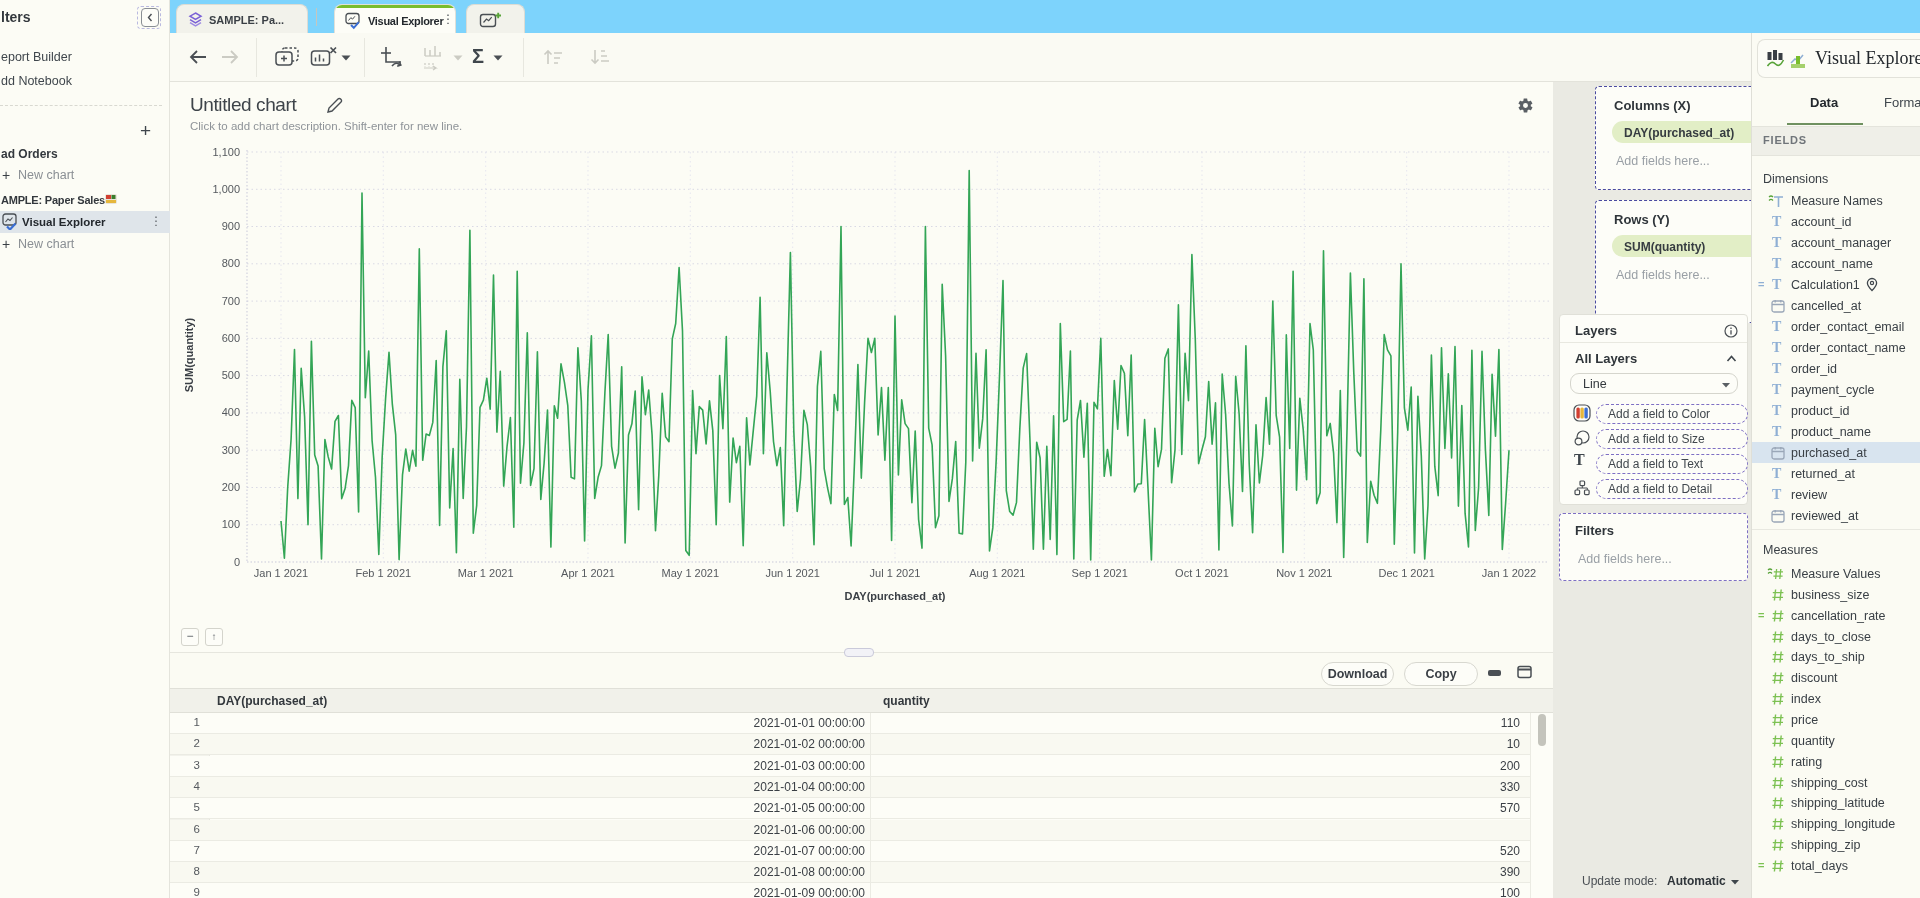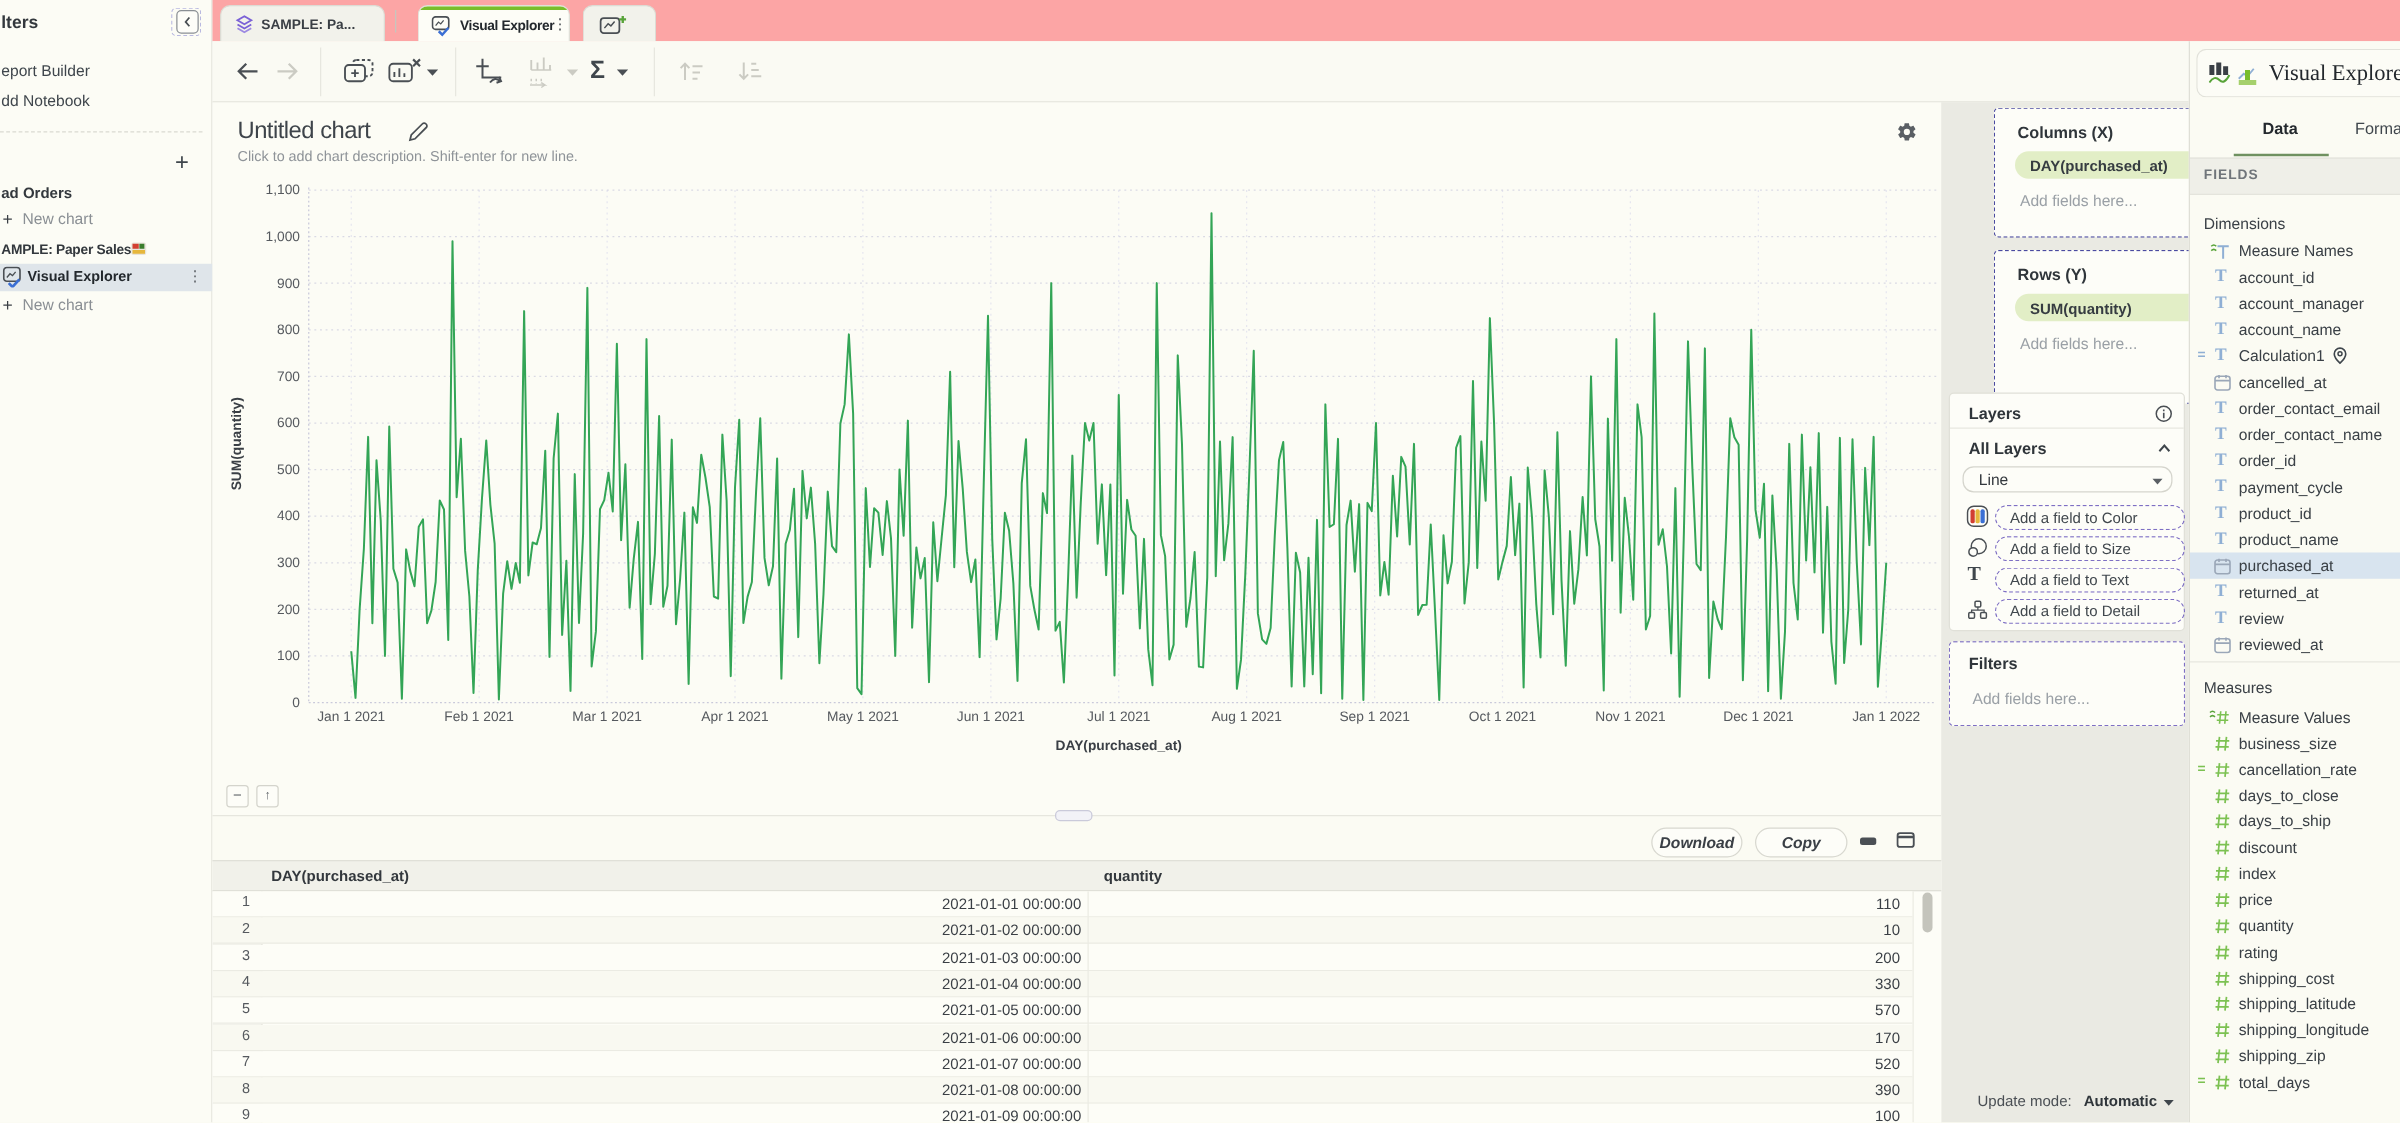--- a/index.html
+++ b/index.html
@@ -8,21 +8,21 @@
 body { font-family:"Liberation Sans",sans-serif; background:#fbfbf2; position:relative;
        overflow:hidden; color:#3a3f45; }
 .abs { position:absolute; }
 .bold { font-weight:bold; }
 .dots { background-image:radial-gradient(#f3eeb4 0.8px, transparent 0.9px); background-size:7px 7px; }
 .graydots { background-image:radial-gradient(#dadae2 0.8px, transparent 0.9px); background-size:5px 5px; }
 
 #sidebar { left:0; top:0; width:170px; height:898px; background:#fcfcf5; border-right:1px solid #e4e4dc; }
 .sb-item { position:absolute; left:1px; font-size:12.5px; color:#3f464c; white-space:nowrap; }
 
-#tabbar { left:170px; top:0; width:1750px; height:33px; background:#fca5a5; }
+#tabbar { left:170px; top:0; width:1750px; height:33px; background:#7dd3fc; }
 .tab { position:absolute; top:4px; height:29px; white-space:nowrap; overflow:hidden; border-radius:8px 8px 0 0;
        border:1px solid #dcdcd4; border-bottom:none; background:#f2f2eb; }
 
 #toolbar { left:170px; top:33px; width:1581px; height:49px; background:#fafaf3; border-bottom:1px solid #e3e3db; }
 .tbdiv { position:absolute; top:5px; width:1px; height:39px; background:#e7e7df; }
 
 #chartarea { left:170px; top:82px; width:1383px; height:570px; background:#fcfcf5; }
 
 #shelf { left:1553px; top:82px; width:198px; height:816px; background:#eaeae3; }
 .card { position:absolute; left:6px; width:189px; background:#fdfdf8; border-radius:4px; }
@@ -36,21 +36,21 @@
 
 #fields { left:1751px; top:33px; width:169px; height:865px; background:#fbfbf3; border-left:1px solid #dfdfd7; }
 .frow { position:absolute; left:0; width:169px; height:21px; }
 .ficon { position:absolute; left:19px; top:3px; width:14px; height:14px; }
 .ftext { position:absolute; left:39px; top:3px; font-size:12.5px; color:#3a4046; white-space:nowrap; }
 .Ticon { position:absolute; left:20px; top:2px; font-family:"Liberation Serif",serif; font-size:14px; color:#8fafd4; font-weight:bold; }
 .eqpre { position:absolute; left:8px; top:3px; font-size:11px; color:#8fafd4; font-weight:bold; }
 
 #bottombar { left:170px; top:652px; width:1383px; height:37px; background:#fbfbf3; border-top:1px solid #e6e6de; }
 .btn { position:absolute; top:9px; height:24px; border:1px solid #d8d8d0; border-radius:13px;
-       background:#fdfdf8; font-size:12.5px; font-weight:bold; color:#3a3f45; text-align:center;font-style:italic; }
+       background:#fdfdf8; font-size:12.5px; font-weight:bold; color:#3a3f45; text-align:center; }
 #dtable { left:170px; top:689px; width:1383px; height:209px; background:#fdfdf7; }
 .trow { position:absolute; left:0; width:1360px; height:21px; border-bottom:1px solid #ebebe3; }
 .rnum { position:absolute; left:0; top:3px; width:30px; text-align:right; font-size:11.5px; color:#55595e; }
 .c1 { position:absolute; left:40px; top:3px; width:655px; text-align:right; font-size:12px; color:#3a3f45; }
 .c2 { position:absolute; left:700px; top:3px; width:650px; text-align:right; font-size:12px; color:#3a3f45; }
 </style>
 </head>
 <body>
 
 <div id="sidebar" class="abs dots">
@@ -347,21 +347,20 @@
         <div class="c2">330</div>
       </div>
     <div class="trow" style="top:85.2px; background:#fdfdf7;">
         <div class="rnum">5</div>
         <div class="c1">2021-01-05 00:00:00</div>
         <div class="c2">570</div>
       </div>
     <div class="trow" style="top:106.5px; background:#f9f9f1;">
         <div class="rnum">6</div>
         <div class="c1">2021-01-06 00:00:00</div>
-        <div class="c2">170</div>
       </div>
     <div class="trow" style="top:127.8px; background:#fdfdf7;">
         <div class="rnum">7</div>
         <div class="c1">2021-01-07 00:00:00</div>
         <div class="c2">520</div>
       </div>
     <div class="trow" style="top:149.1px; background:#f9f9f1;">
         <div class="rnum">8</div>
         <div class="c1">2021-01-08 00:00:00</div>
         <div class="c2">390</div>

